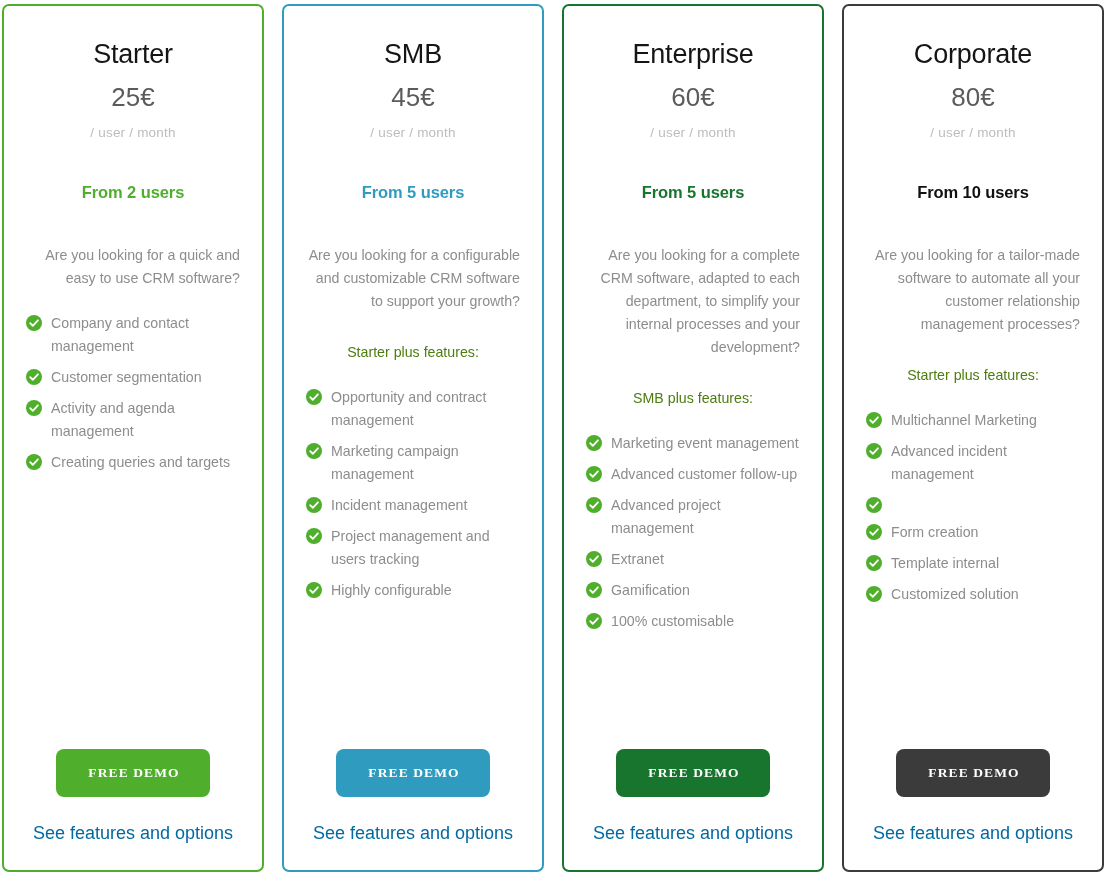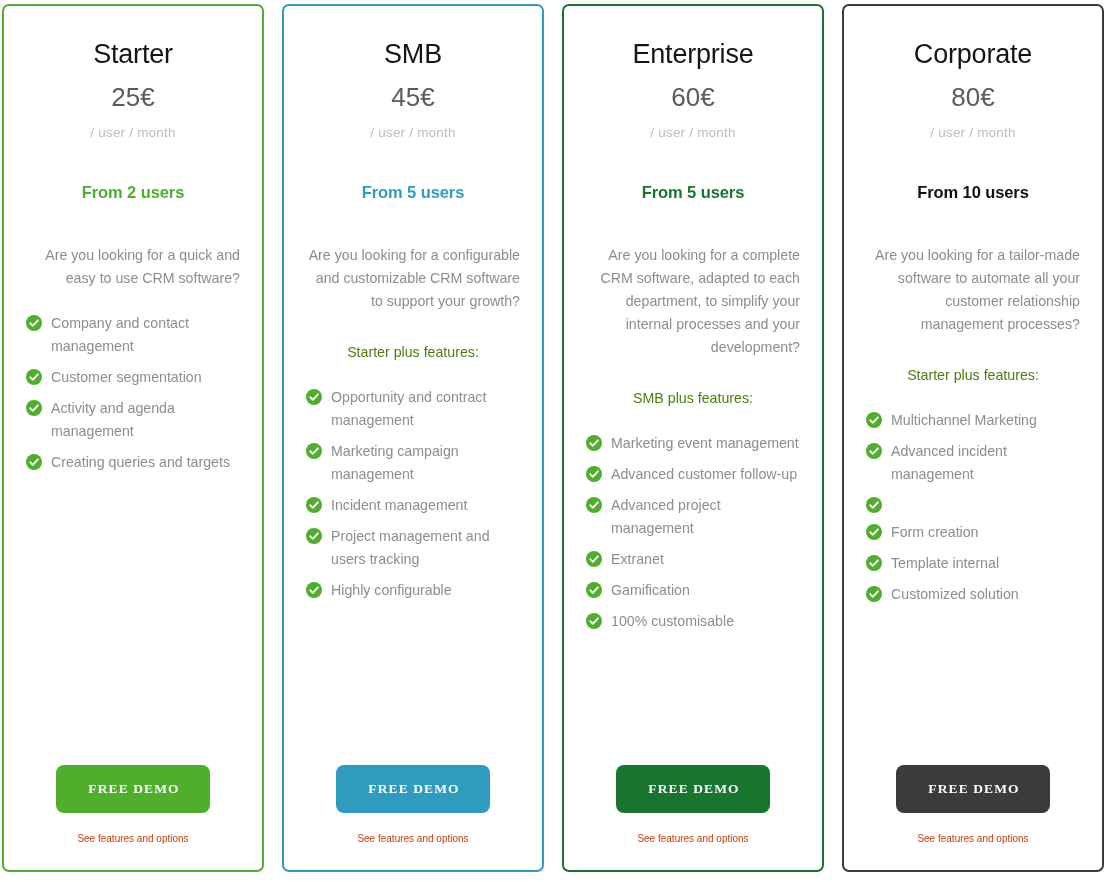--- a/index.html
+++ b/index.html
@@ -136,24 +136,24 @@
     cursor: pointer;
   }
   .accent-starter    .cta-button { background: #4FAF2C; }
   .accent-smb        .cta-button { background: #2F9CBF; }
   .accent-enterprise .cta-button { background: #18752E; }
   .accent-corporate  .cta-button { background: #3B3B3B; }
 
   .card-footer-link {
     display: block;
     text-align: center;
-    font-size: 10px;
-    color: #c2410c;
+    font-size: 18px;
+    color: #0369a1;
     text-decoration: none;
-    margin-top: 20px;
+    margin-top: 26px;
     margin-bottom: 26px;
   }
 </style>
 </head>
 <body>
 
 <div class="pricing-grid">
 
   <div class="card accent-starter">
     <div class="plan-name">Starter</div>

